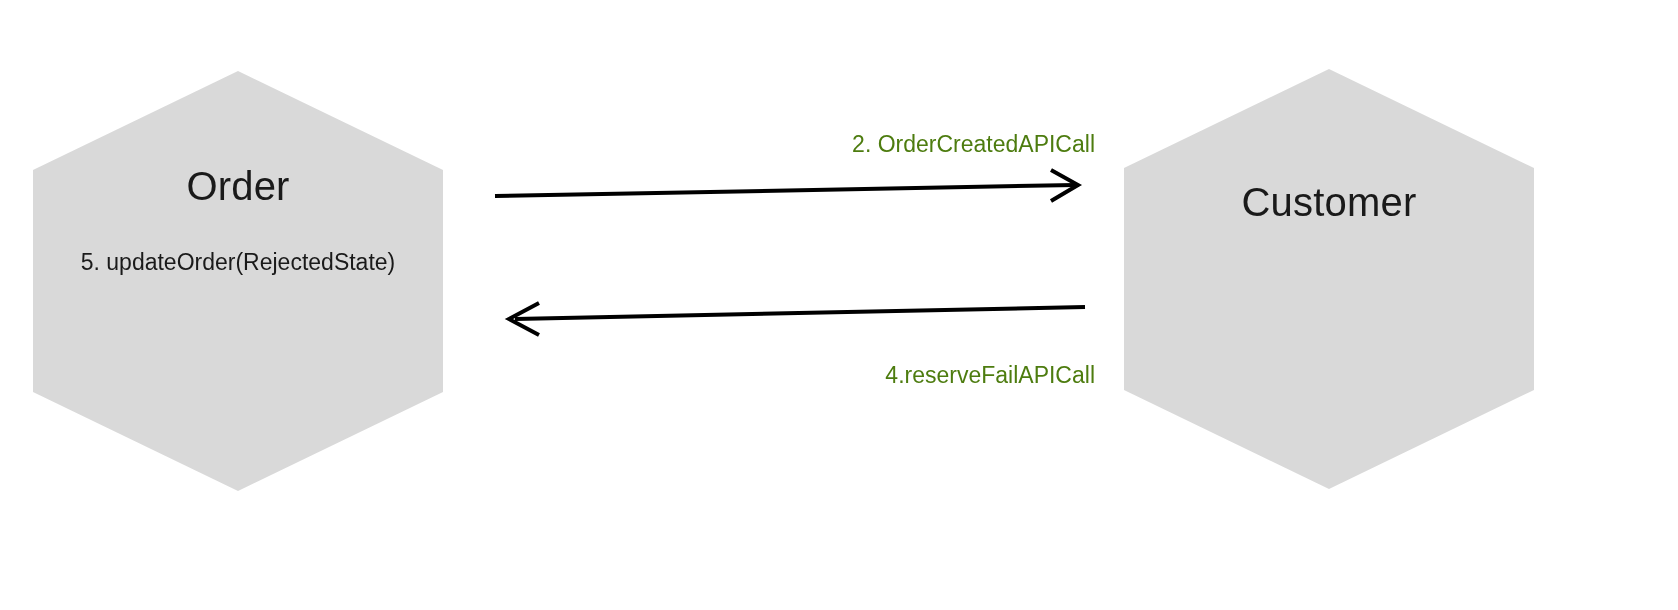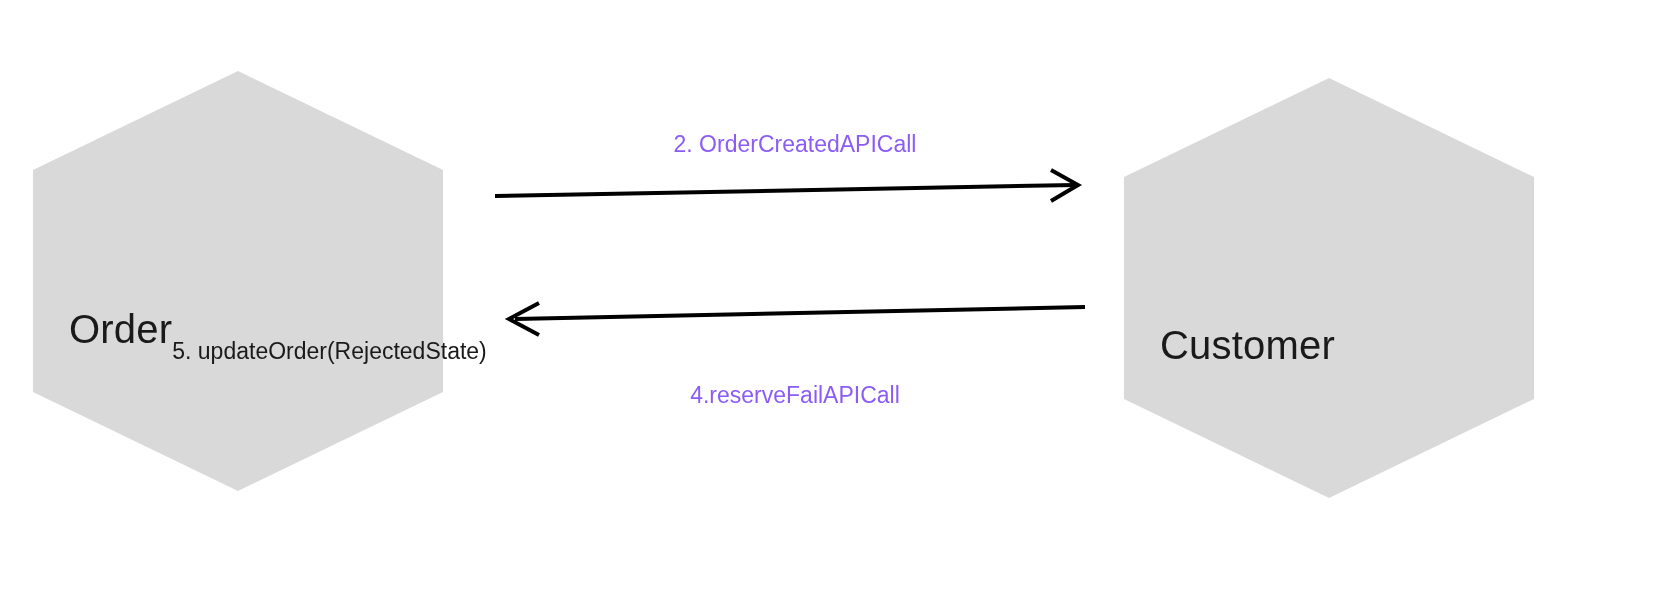--- a/index.html
+++ b/index.html
@@ -25,26 +25,25 @@
   .node-shape {
     position: absolute;
     inset: 0;
     width: 100%;
     height: 100%;
   }
   .node-content {
     position: absolute;
     inset: 0;
     display: flex;
-    flex-direction: row;
+    flex-direction: column;
     align-items: center;
     justify-content: flex-start;
     text-align: center;
     box-sizing: border-box;
-    margin-left: 36px;
   }
   .node-title {
     color: #1a1a1a;
     font-weight: 400;
     letter-spacing: 0.2px;
     line-height: 1;
     white-space: nowrap;
   }
   .node-line {
     color: #1a1a1a;
@@ -66,21 +65,21 @@
   }
   #node-order .node-title {
     font-size: 40px;
   }
   #node-order .node-line.l1 { margin-top: 40px; }
   #node-order .node-line.l2 { margin-top: 45px; }
 
   
   #node-customer {
     left: 1124px;
-    top: 78px;
+    top: 69px;
     width: 410px;
     height: 420px;
   }
   #node-customer .node-content {
     padding-top: 113px;
   }
   #node-customer .node-title {
     font-size: 40px;
   }
   #node-customer .node-line.l1 { margin-top: 40px; }
@@ -88,46 +87,46 @@
   
   .edge {
     position: absolute;
   }
   .edge svg {
     display: block;
     overflow: visible;
   }
   .edge-label {
     position: absolute;
-    color: #8b5cf6;
+    color: #4d7c0f;
     font-size: 23px;
     line-height: 1;
     white-space: nowrap;
-    text-align: center;
+    text-align: right;
   }
   #edge-top {
     left: 495px;
     top: 160px;
     width: 600px;
     height: 50px;
   }
   #edge-top-label {
     left: 495px;
     top: 133px;
     width: 600px;
   }
   #edge-bottom {
     left: 495px;
     top: 290px;
     width: 600px;
     height: 50px;
   }
   #edge-bottom-label {
     left: 495px;
-    top: 384px;
+    top: 364px;
     width: 600px;
   }
 </style>
 </head>
 <body>
 
 <div id="canvas">
 
   <div class="node" id="node-order">
     <svg class="node-shape" viewBox="0 0 410 420" preserveAspectRatio="none">

